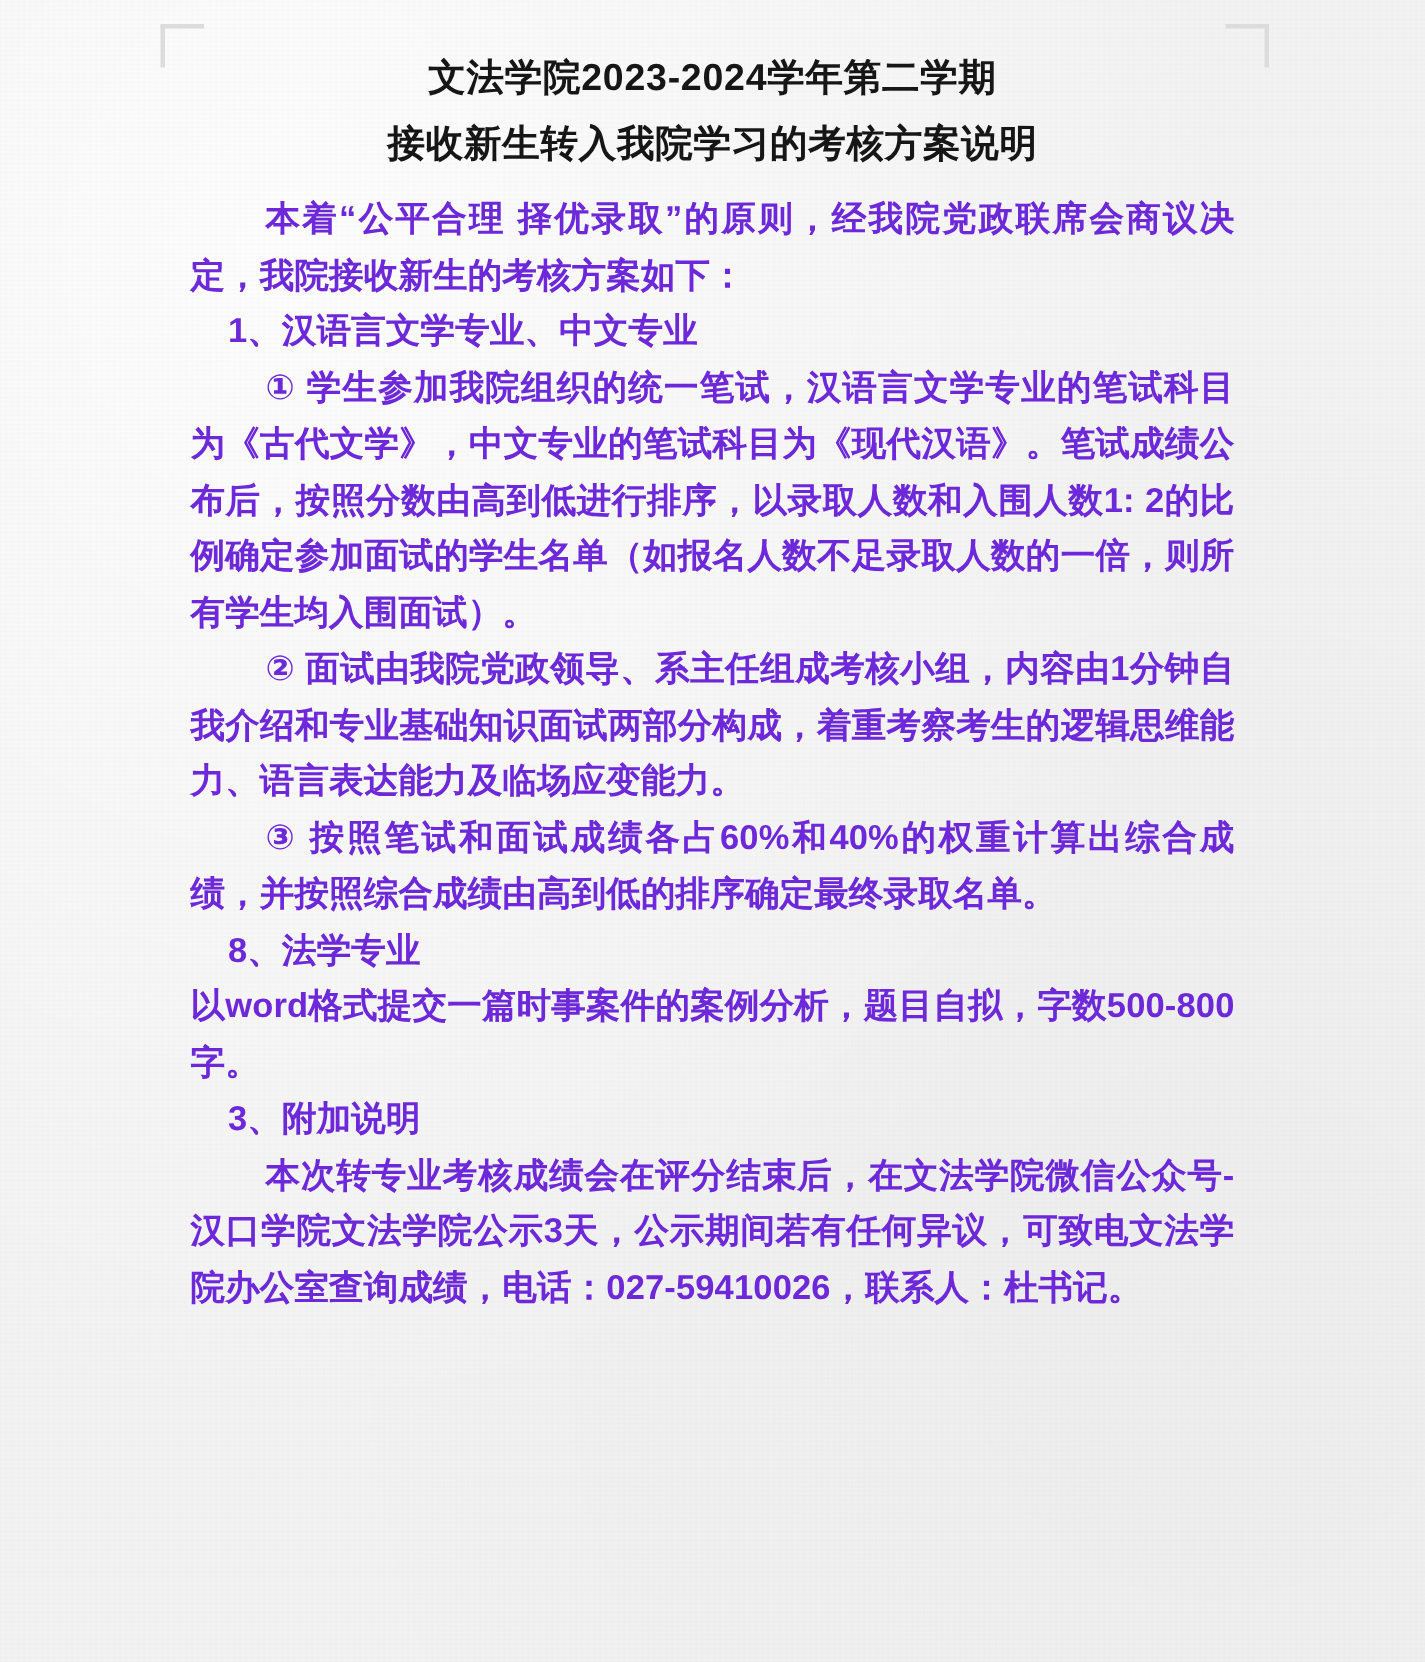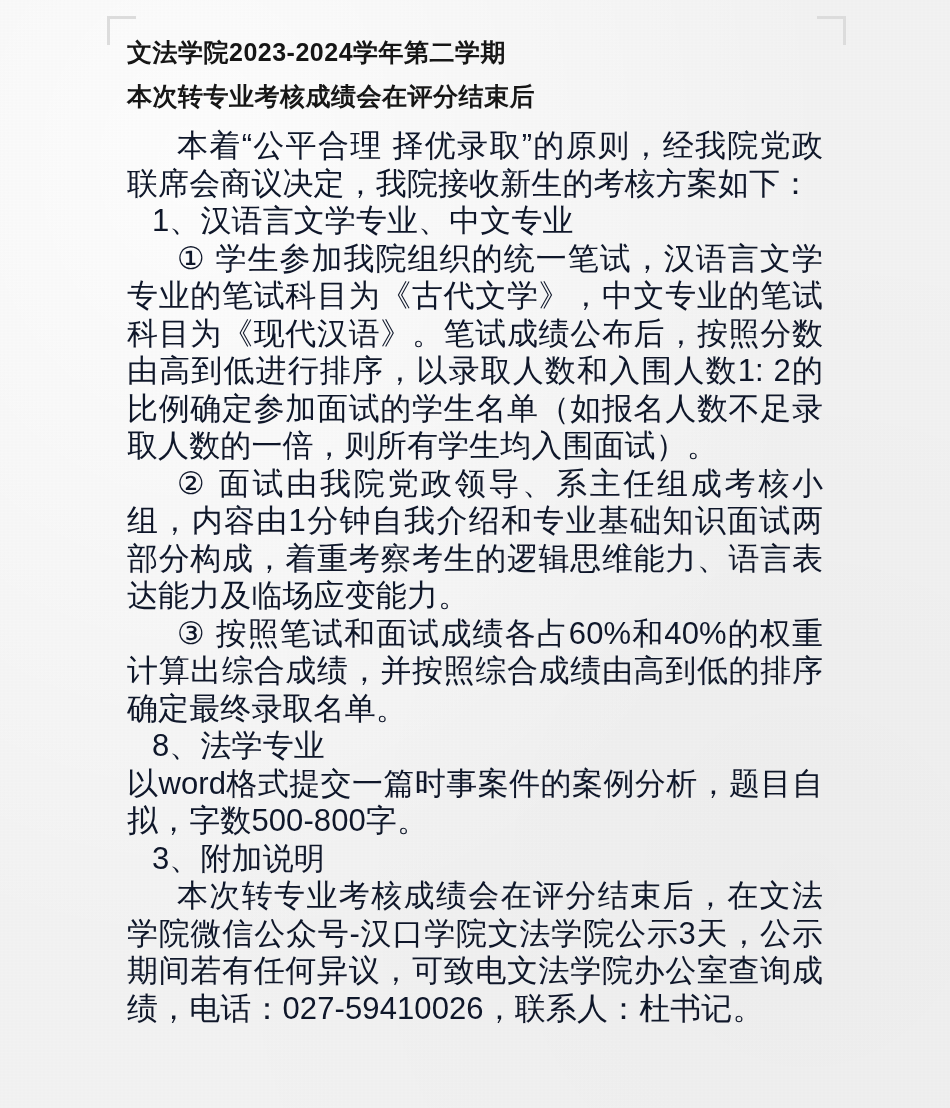--- a/index.html
+++ b/index.html
@@ -56,38 +56,40 @@
   }
 
   .doc {
     position: absolute;
     left: 127px;
     top: 33px;
     width: 696px;
   }
 
   .title-line {
+    text-align: center;
     font-weight: bold;
     font-size: 25px;
     line-height: 38px;
     letter-spacing: 0.5px;
     color: #161616;
   }
   .title-line.second {
     margin-top: 6px;
   }
 
   .para {
-    font-size: 31px;
+    font-size: 23px;
     line-height: 37.5px;
     text-align: justify;
     text-justify: inter-ideograph;
     margin: 0;
     letter-spacing: 0.1px;
-    color: #0f172a;
+    color: #6d28d9;
+    font-weight: bold;
   }
   .para.indent-1 { text-indent: 25px; }
   .para.indent-2 { text-indent: 50px; }
   .para.indent-0 { text-indent: 0; }
 
   .body-block {
     margin-top: 12px;
   }
 </style>
 </head>
@@ -96,21 +98,21 @@
 <div class="paper"></div>
 
 <div class="crop-mark tl"></div>
 <div class="crop-mark tr"></div>
 
 <div class="page">
   <div class="doc">
 
     <div class="title-block">
       <div class="title-line first">文法学院2023-2024学年第二学期</div>
-      <div class="title-line second">本次转专业考核成绩会在评分结束后</div>
+      <div class="title-line second">接收新生转入我院学习的考核方案说明</div>
     </div>
 
     <div class="body-block">
       <p class="para indent-2">本着“公平合理 择优录取”的原则，经我院党政联席会商议决定，我院接收新生的考核方案如下：</p>
       <p class="para indent-1">1、汉语言文学专业、中文专业</p>
       <p class="para indent-2">① 学生参加我院组织的统一笔试，汉语言文学专业的笔试科目为《古代文学》，中文专业的笔试科目为《现代汉语》。笔试成绩公布后，按照分数由高到低进行排序，以录取人数和入围人数1: 2的比例确定参加面试的学生名单（如报名人数不足录取人数的一倍，则所有学生均入围面试）。</p>
       <p class="para indent-2">② 面试由我院党政领导、系主任组成考核小组，内容由1分钟自我介绍和专业基础知识面试两部分构成，着重考察考生的逻辑思维能力、语言表达能力及临场应变能力。</p>
       <p class="para indent-2">③ 按照笔试和面试成绩各占60%和40%的权重计算出综合成绩，并按照综合成绩由高到低的排序确定最终录取名单。</p>
       <p class="para indent-1">8、法学专业</p>
       <p class="para indent-0">以word格式提交一篇时事案件的案例分析，题目自拟，字数500-800字。</p>

